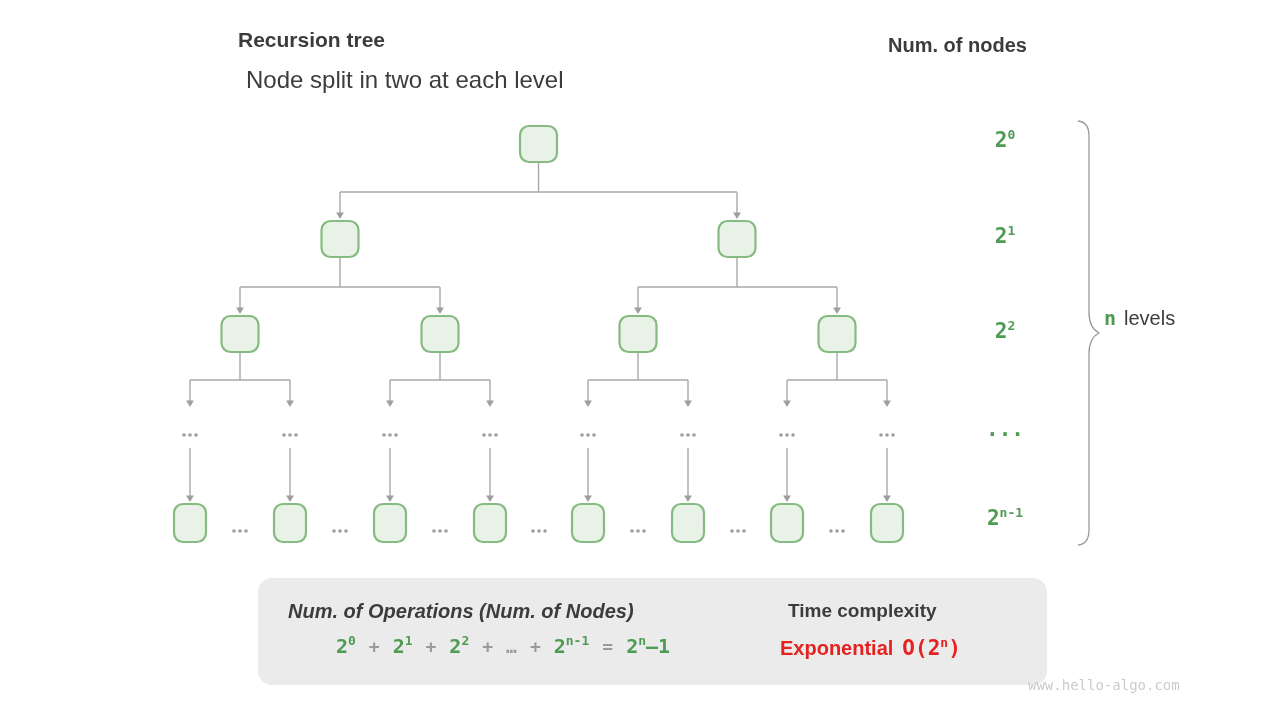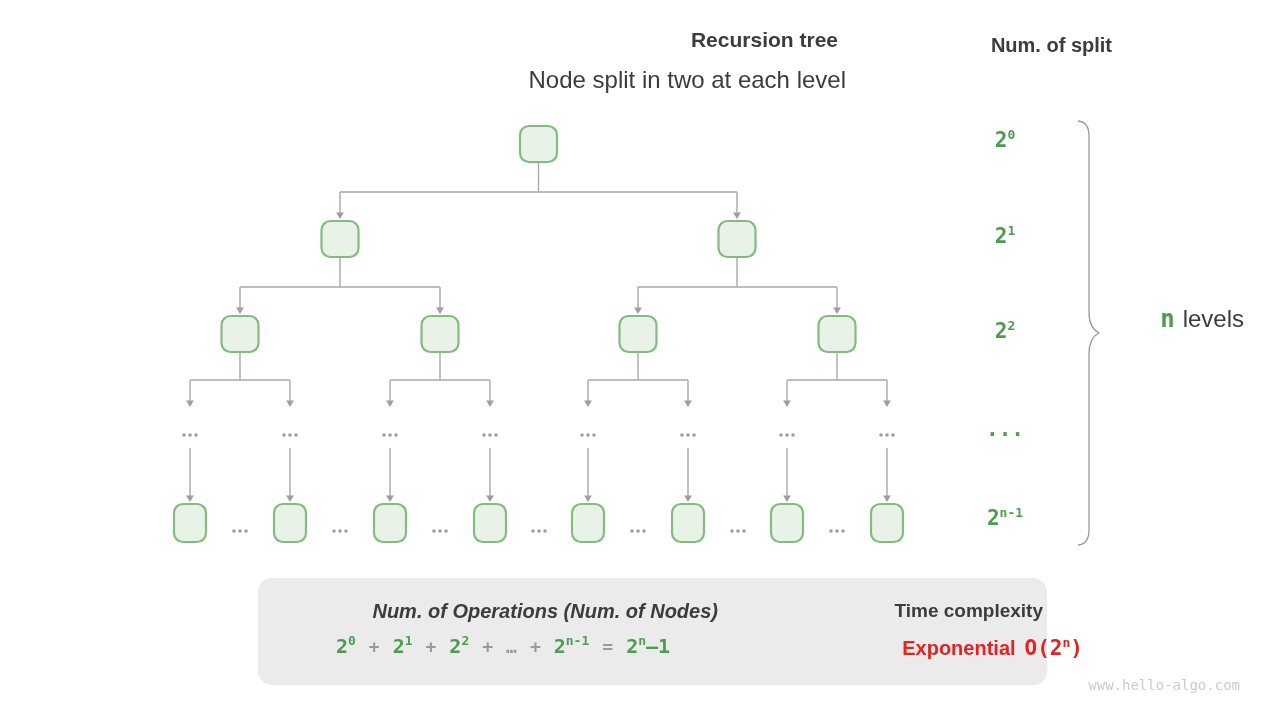--- a/index.html
+++ b/index.html
@@ -2,43 +2,43 @@
 <html><head>
 <meta charset="utf-8">
 <style>
   html,body{margin:0;padding:0;background:#ffffff;}
   .page{
     position:relative;width:1280px;height:720px;background:#ffffff;overflow:hidden;
     font-family:"Liberation Sans", sans-serif;color:#3c3c3c;
   }
   #diagram{position:absolute;left:0;top:0;width:1280px;height:720px;}
   .abs{position:absolute;}
-  .center{text-align:right;}
+  .center{text-align:left;}
   .title{left:238px;top:28px;width:600px;font-size:21px;font-weight:bold;}
   .subtitle{left:246px;top:66px;width:600px;font-size:24px;font-weight:400;}
   .right-title{left:888px;top:31px;width:224px;font-size:20px;font-weight:bold;line-height:29px;}
   .level-label{
     position:absolute;left:959px;width:92px;text-align:center;
     font-family:"DejaVu Sans Mono", monospace;font-weight:bold;font-size:21px;color:#4e9b52;
   }
   .lsup,.tsup{font-size:13px;position:relative;top:-8px;font-weight:bold;}
-  .n-note{left:1104px;top:303px;width:140px;font-size:24px;line-height:31px;}
+  .n-note{left:1104px;top:303px;width:140px;font-size:20px;line-height:31px;}
   .n-note .n-hl{font-family:"DejaVu Sans Mono", monospace;font-weight:bold;color:#4e9b52;margin-right:8px;}
   .summary-box{left:258px;top:578px;width:789px;height:107px;background:#ebebeb;border-radius:14px;}
   .ops-title{left:288px;top:600px;width:430px;font-size:20px;font-weight:bold;font-style:italic;}
   .formula{
     left:278px;top:634px;width:450px;display:flex;justify-content:center;align-items:baseline;gap:13px;
     font-family:"DejaVu Sans Mono", monospace;font-weight:bold;font-size:20px;
   }
   .tok-green{color:#4e9b52;}
   .tok-gray{color:#9a9a9a;font-size:18px;}
   .time-title{left:788px;top:600px;width:255px;font-size:19px;font-weight:bold;}
-  .complexity{left:828px;top:636px;width:255px;color:#e62220;font-weight:bold;font-size:20px;}
+  .complexity{left:780px;top:636px;width:255px;color:#e62220;font-weight:bold;font-size:20px;}
   .complexity .expr{font-family:"DejaVu Sans Mono", monospace;font-size:21px;margin-left:9px;}
-  .watermark{left:1028px;top:677px;width:212px;text-align:right;
+  .watermark{left:1028px;top:677px;width:212px;text-align:left;
     font-family:"DejaVu Sans Mono", monospace;font-size:14px;color:#cbcbcb;}
 </style>
 </head>
 <body>
 
 <div class="page">
 
   <svg id="diagram" viewBox="0 0 1280 720" xmlns="http://www.w3.org/2000/svg">
       <line x1="538.5" y1="163" x2="538.5" y2="192" stroke="#a8a8a8" stroke-width="1.4"></line>
       <line x1="340" y1="192" x2="737" y2="192" stroke="#a8a8a8" stroke-width="1.4"></line>
@@ -159,21 +159,21 @@
       <rect x="771" y="504" width="32" height="38" rx="9" fill="#e9f2e6" stroke="#85bb80" stroke-width="2.2"></rect>
       <rect x="871" y="504" width="32" height="38" rx="9" fill="#e9f2e6" stroke="#85bb80" stroke-width="2.2"></rect>
       <path d="M1078,121 Q1089,122 1089,136 L1089,312 Q1089,328 1099,333 Q1089,338 1089,354 L1089,530 Q1089,544 1078,545" fill="none" stroke="#9a9a9a" stroke-width="1.3"></path>
       <polygon points="744,624 762,624 762,613 781,632 762,651 762,640 744,640" fill="#c3c3c3"></polygon>
     </svg>
 
   <div class="abs center title">Recursion tree</div>
   <div class="abs center subtitle">Node split in two at each level</div>
 
   <div class="abs center right-title">
-    <div>Num. of split</div>
+    <div>Num. of nodes</div>
   </div>
 
   <div id="level-labels">
       <div class="level-label" style="top: 128px;"><span>2</span><span class="lsup">0</span></div>
       <div class="level-label" style="top: 224px;"><span>2</span><span class="lsup">1</span></div>
       <div class="level-label" style="top: 319px;"><span>2</span><span class="lsup">2</span></div>
       <div class="level-label" style="top: 417px;"><span>...</span></div>
       <div class="level-label" style="top: 506px;"><span>2</span><span class="lsup">n-1</span></div>
     </div>
 

